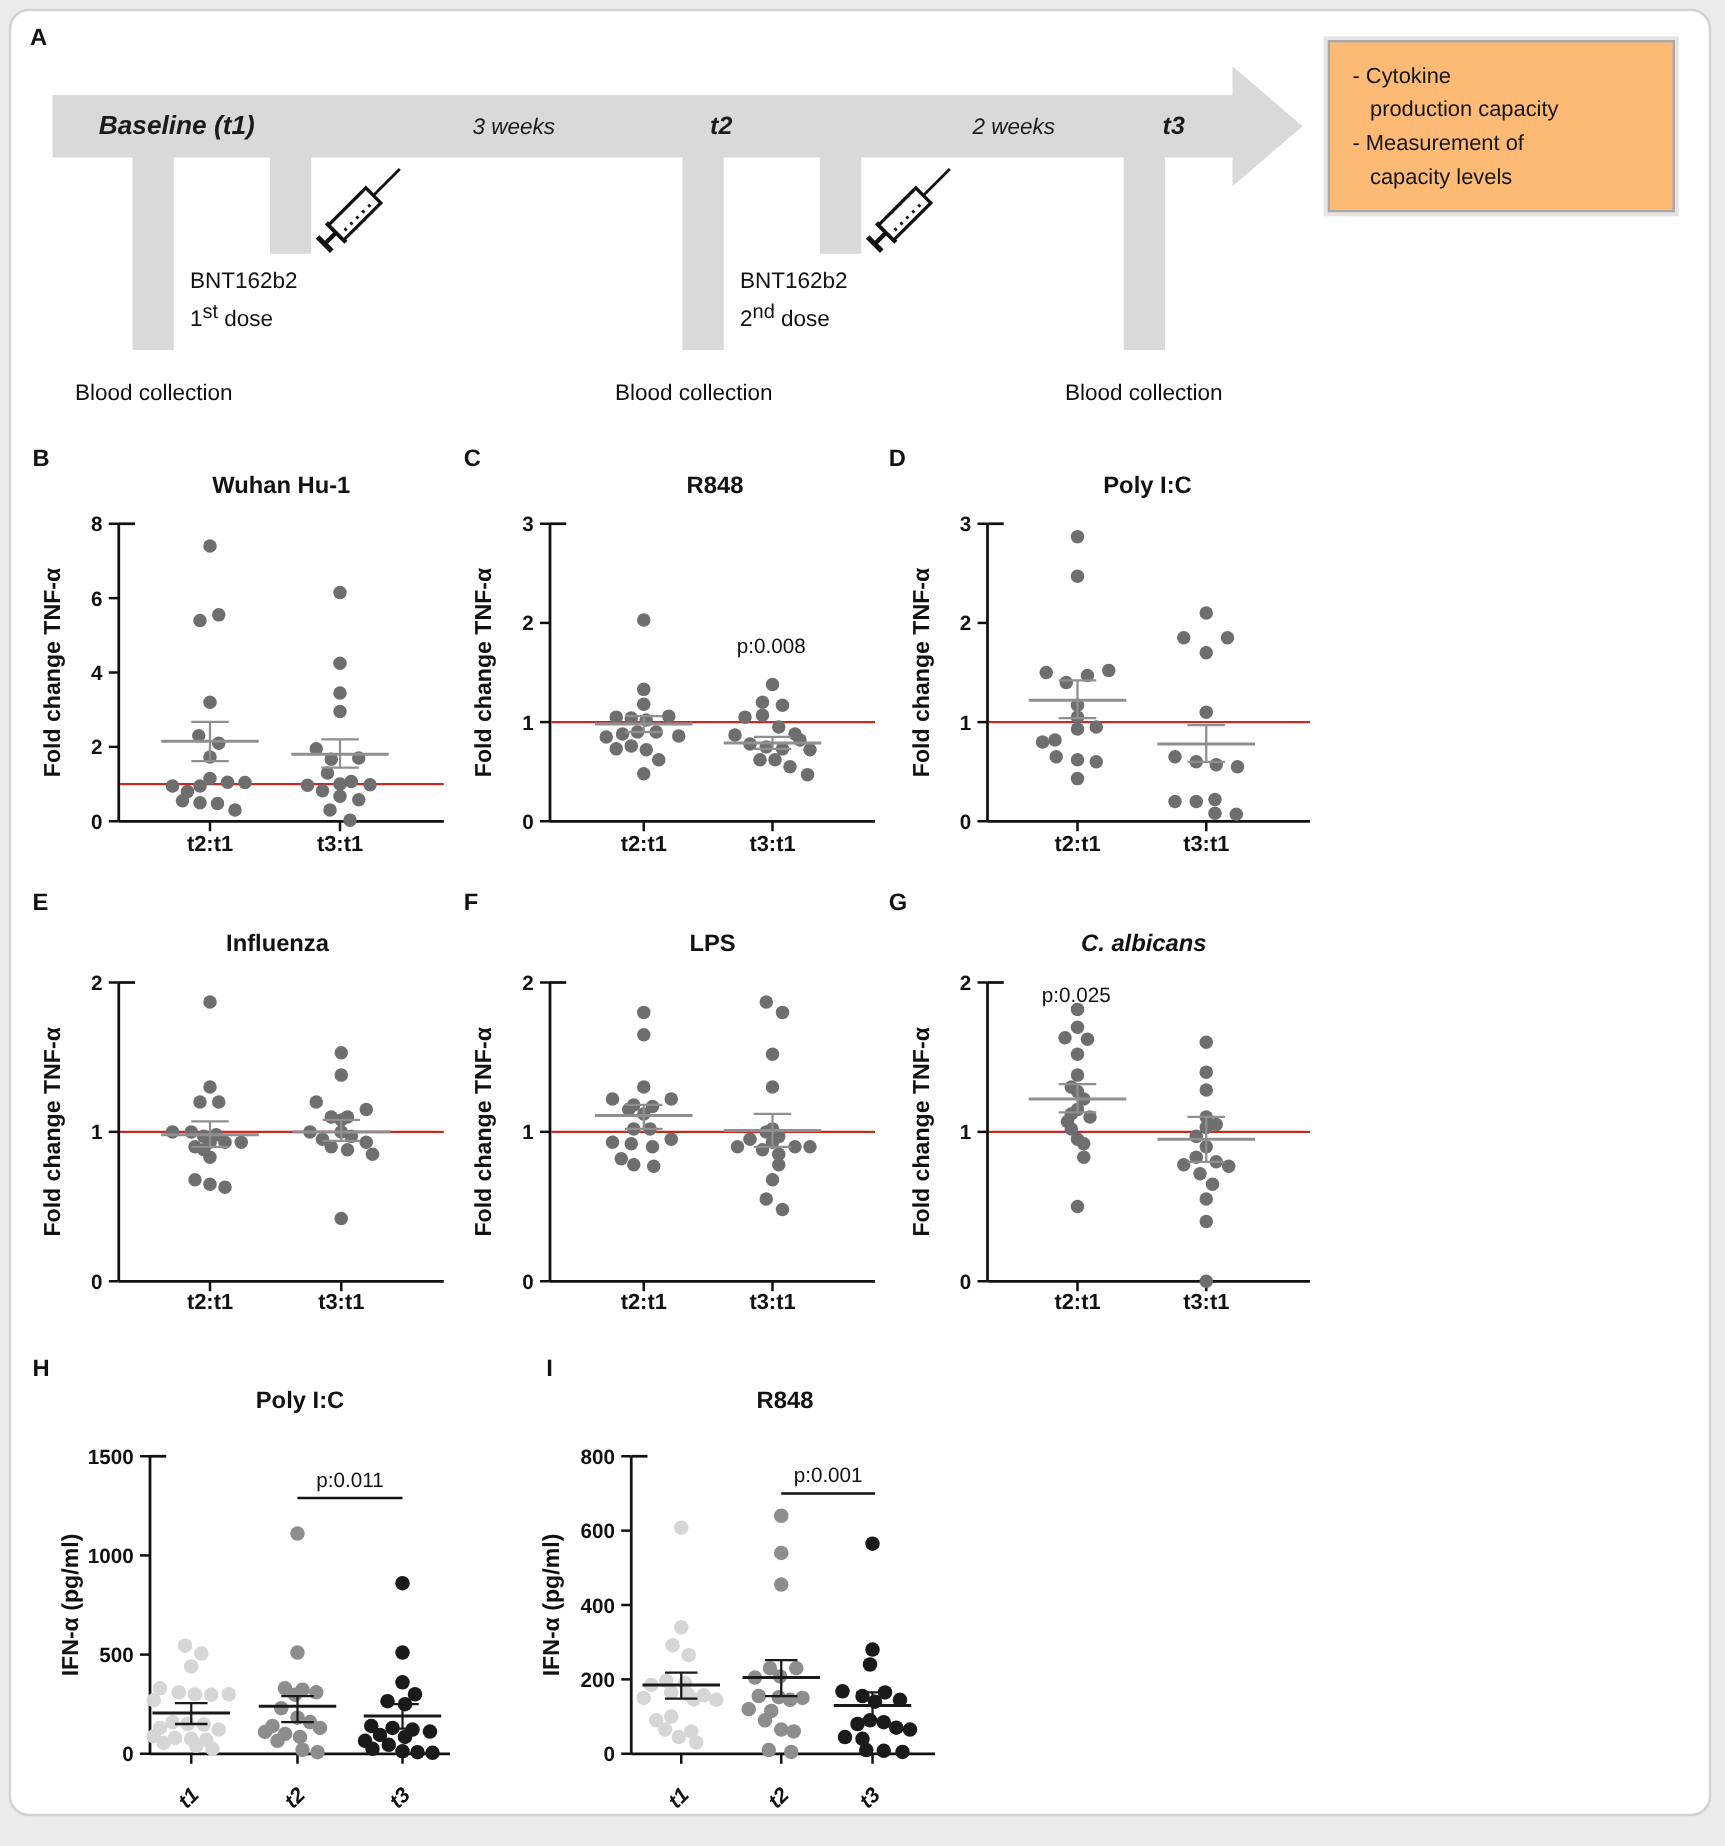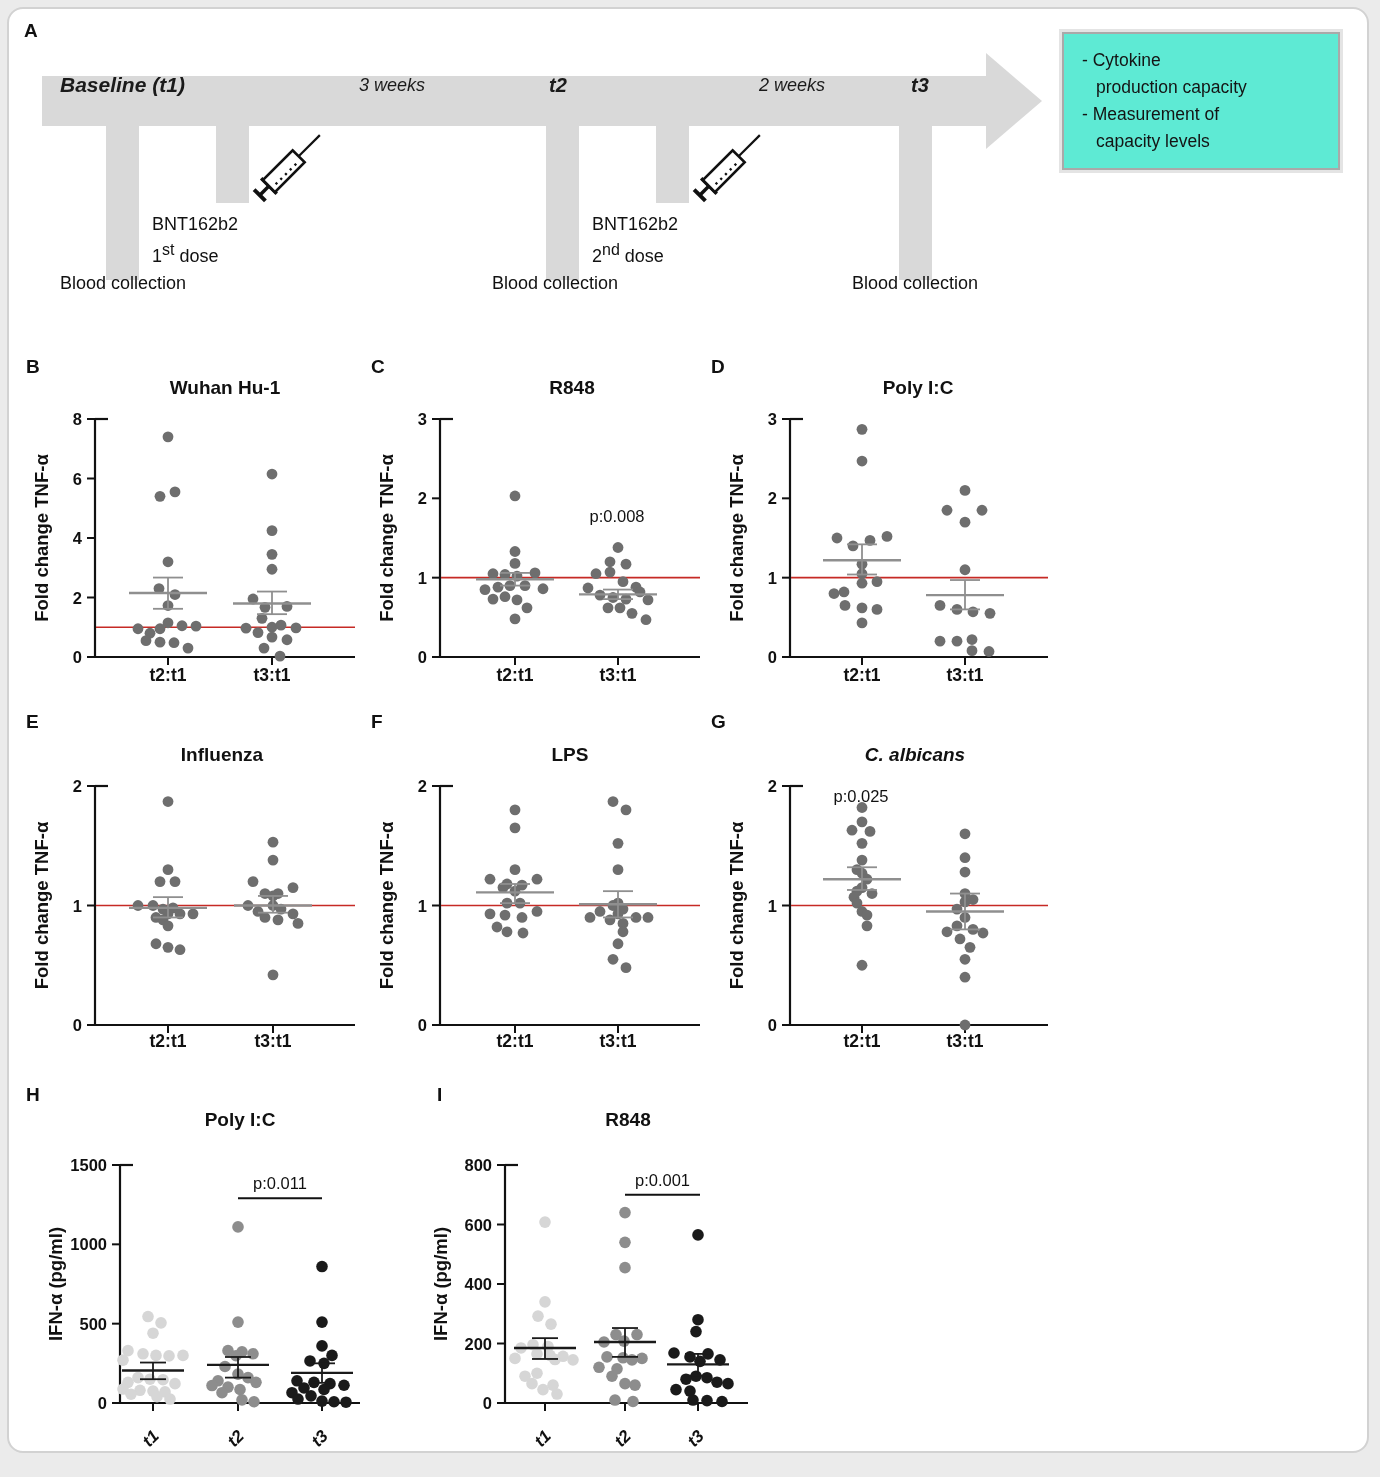--- a/index.html
+++ b/index.html
@@ -17,42 +17,42 @@
   .panel-a-letter{position:absolute;left:24px;top:20px;font-size:19px;font-weight:bold;color:#111;}
   .tl-band{position:absolute;left:42px;top:76px;width:946px;height:50px;background:#d9d9d9;}
   .tl-head{position:absolute;left:986px;top:53px;width:0;height:0;
     border-top:48px solid transparent;border-bottom:48px solid transparent;border-left:56px solid #d9d9d9;}
   .tl-bar{position:absolute;top:125px;width:33px;background:#d9d9d9;}
   .bar1{left:106px;height:155px;}
   .bar2{left:216px;height:78px;}
   .bar3{left:546px;height:155px;}
   .bar4{left:656px;height:78px;}
   .bar5{left:899px;height:155px;}
-  .tl-text{position:absolute;top:60px;height:50px;line-height:50px;color:#1a1a1a;white-space:nowrap;}
+  .tl-text{position:absolute;top:76px;height:50px;line-height:50px;color:#1a1a1a;white-space:nowrap;margin-left:19px;}
   .tl-baseline{left:60px;font-size:21px;font-weight:bold;font-style:italic;}
   .tl-weeks{font-size:18px;font-style:italic;text-align:center;width:110px;}
   .tl-w1{left:337px;text-align:center;}
   .tl-w2{left:737px;}
   .tl-t{font-size:20px;font-weight:bold;font-style:italic;text-align:center;width:46px;}
   .tl-t2{left:535px;}
   .tl-t3{left:897px;}
   .syringe{position:absolute;width:100px;height:100px;top:112px;}
   .syr1{left:243px;}
   .syr2{left:683px;}
   .dose-label{position:absolute;top:212px;width:160px;font-size:18px;line-height:25px;color:#111;}
   .dose1{left:152px;}
   .dose2{left:592px;}
   .dose-label sup{font-size:16px;}
-  .blood-label{position:absolute;top:273px;width:180px;text-align:center;font-size:18px;color:#111;}
+  .blood-label{position:absolute;top:304px;width:180px;text-align:center;font-size:18px;color:#111;}
   .blood1{left:33px;}
   .blood2{left:465px;}
   .blood3{left:825px;}
   .outcome-box{
     position:absolute;left:1062px;top:32px;width:278px;box-sizing:border-box;
-    background:#5eead4;border:2px solid #a9a9a9;outline:3px solid #e4e4e4;
+    background:#fdba74;border:2px solid #a9a9a9;outline:3px solid #e4e4e4;
     padding:13px 28px 13px 18px;font-size:17.5px;line-height:27px;color:#141414;
   }
   .outcome-box .indent{padding-left:14px;}
   #charts{position:absolute;left:0;top:0;}
   #charts text{fill:#111;}
 </style>
 </head>
 <body>
 
 <div class="card"></div>

